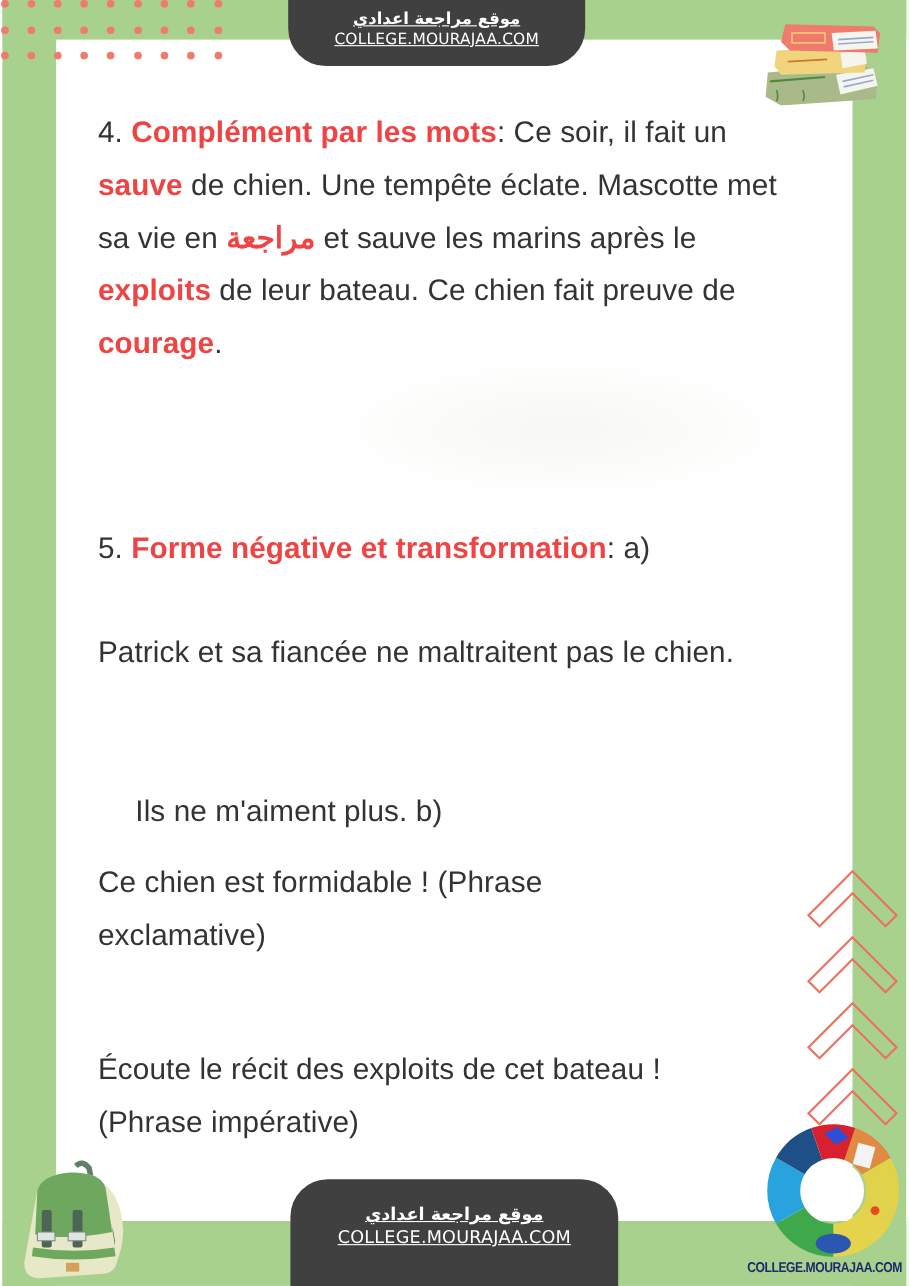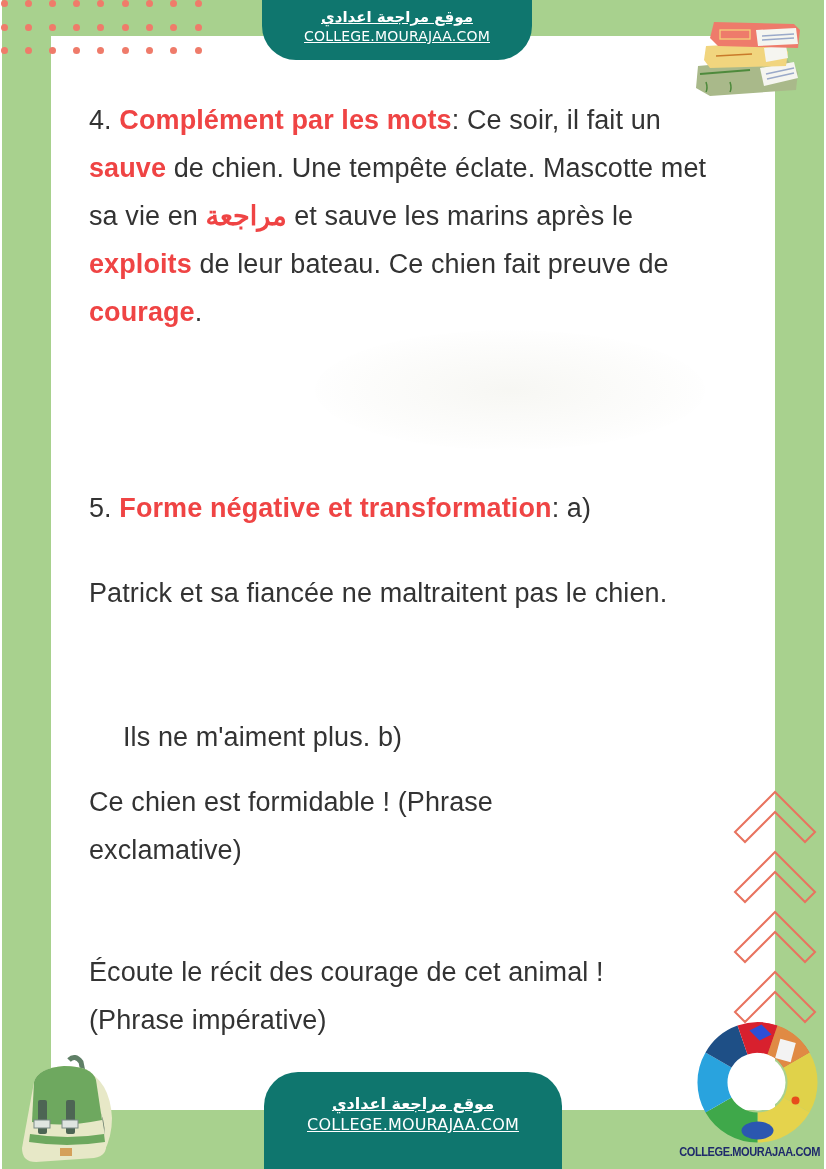--- a/index.html
+++ b/index.html
@@ -10,33 +10,33 @@
   #band-top { left:0; top:0; width:826px; height:36px; }
   #band-left { left:2px; top:0; width:49px; height:1169px; }
   #band-right { left:775px; top:0; width:49px; height:1169px; }
   #band-bottom { left:0; top:1110px; width:826px; height:59px; }
   #edge-left { position:absolute; left:0; top:0; width:2px; height:1169px; background:#ffffff; }
   #edge-right { position:absolute; left:824px; top:0; width:2px; height:1169px; background:#ffffff; }
 
   .dots { position:absolute; left:0; top:0; }
   .dot { position:absolute; width:7px; height:7px; border-radius:50%; background:#ef7b6a; }
 
-  .site-tab { position:absolute; background:#0f766e; color:#ffffff; text-align:center; }
+  .site-tab { position:absolute; background:#404040; color:#ffffff; text-align:center; }
   #header-tab { left:262px; top:0; width:270px; height:60px; border-radius:0 0 34px 34px; padding-top:8px; }
   #footer-tab { left:264px; top:1072px; width:298px; height:97px; border-radius:34px 34px 0 0; padding-top:22px; }
   .site-ar { font-size:15px; font-weight:bold; text-decoration:underline; line-height:18px; direction:rtl; }
   .site-en { font-family:"DejaVu Sans", sans-serif; font-size:14px; font-weight:normal; text-decoration:underline; letter-spacing:0.2px; line-height:20px; }
   #footer-tab .site-ar { font-size:16px; line-height:20px; }
   #footer-tab .site-en { font-size:16px; line-height:22px; }
 
   .content { position:absolute; left:89px; top:96px; width:620px; color:#333333; font-family:"Liberation Sans", sans-serif; font-size:27px; line-height:48px; letter-spacing:0.1px; }
   .content p { margin:0; }
   .content b { color:#ef4444; }
   #p4 { position:absolute; top:0; }
-  #p5-title { position:absolute; top:388px;text-align:center; }
+  #p5-title { position:absolute; top:378px;text-align:center; }
   #p5-a { position:absolute; top:473px; }
   #p5-b { position:absolute; top:617px;margin-left:34px; }
   #p5-c { position:absolute; top:682px; }
   #p5-d { position:absolute; top:852px; }
 
   .deco { position:absolute; }
   #books { left:690px; top:8px; width:115px; height:88px; }
   #backpack { left:14px; top:1052px; width:100px; height:112px; }
   #chevrons { left:733px; top:790px; width:84px; height:250px; }
   #logo-ring { left:695px; top:1020px; width:125px; height:125px; }
@@ -107,21 +107,21 @@
 </svg>
 
 <div class="content">
   <p id="p4"><span>4.</span> <b>Complément par les mots</b><span>: Ce soir, il fait un </span><b>sauve</b><span> de chien. Une tempête éclate. Mascotte met sa vie en </span><b>مراجعة</b><span> et sauve les marins après le </span><b>exploits</b><span> de leur bateau. Ce chien fait preuve de </span><br><b>courage</b><span>.</span></p>
 
   <p id="p5-title"><span>5.</span> <b>Forme négative et transformation</b><span>: a)</span></p>
 
   <p id="p5-a" style="width:590px">Patrick et sa fiancée ne maltraitent pas le chien.</p>
   <p id="p5-b">Ils ne m'aiment plus. b)</p>
   <p id="p5-c" style="width:520px">Ce chien est formidable ! (Phrase exclamative)</p>
-  <p id="p5-d" style="width:530px">Écoute le récit des courage de cet animal ! (Phrase impérative)</p>
+  <p id="p5-d" style="width:530px">Écoute le récit des exploits de cet bateau ! (Phrase impérative)</p>
 </div>
 
 <div id="smudge"></div>
 
 <svg id="chevrons" class="deco" viewBox="0 0 84 250">
   <g fill="none" stroke="#e8735f" stroke-width="2">
     <path d="M2 42 L42 2 L82 42 L72 52 L42 22 L12 52 Z"></path>
     <path d="M2 102 L42 62 L82 102 L72 112 L42 82 L12 112 Z"></path>
     <path d="M2 162 L42 122 L82 162 L72 172 L42 142 L12 172 Z"></path>
     <path d="M2 222 L42 182 L82 222 L72 232 L42 202 L12 232 Z"></path>

